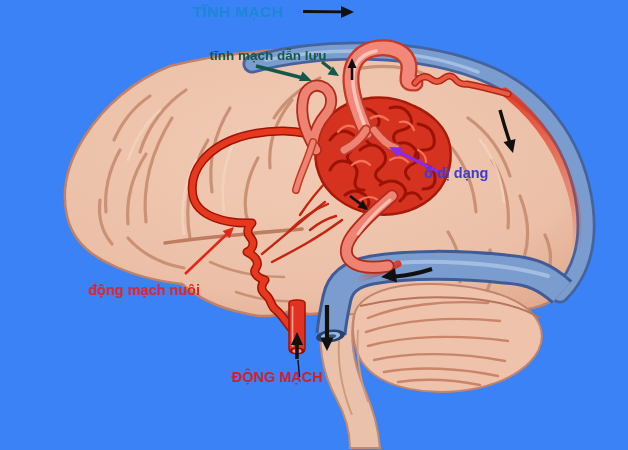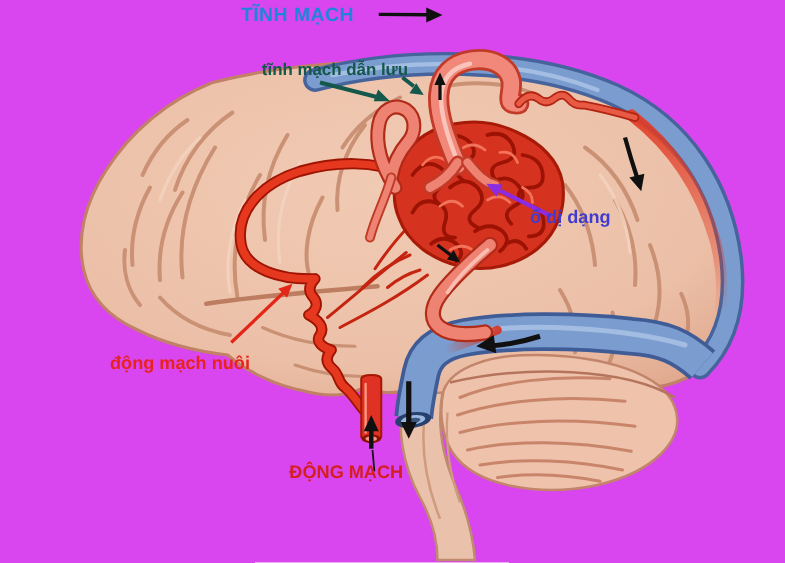--- a/index.html
+++ b/index.html
@@ -1,16 +1,16 @@
 <!DOCTYPE html>
 <html><head>
 <meta charset="utf-8">
 <style>
   html,body{margin:0;padding:0;background:#ffffff;}
-  #stage{position:relative;width:628px;height:450px;background:#d946ef;overflow:hidden;
+  #stage{position:relative;width:628px;height:450px;background:#3b82f6;overflow:hidden;
          font-family:"Liberation Sans","DejaVu Sans",sans-serif;}
   svg{position:absolute;inset:0;display:block;}
   text{font-family:"Liberation Sans","DejaVu Sans",sans-serif;font-weight:bold;}
   .lbl-big{font-size:15.5px;letter-spacing:.4px;}
   .lbl-med{font-size:14.5px;}
   .lbl-sm{font-size:13.5px;}
 </style>
 </head>
 <body>
 

